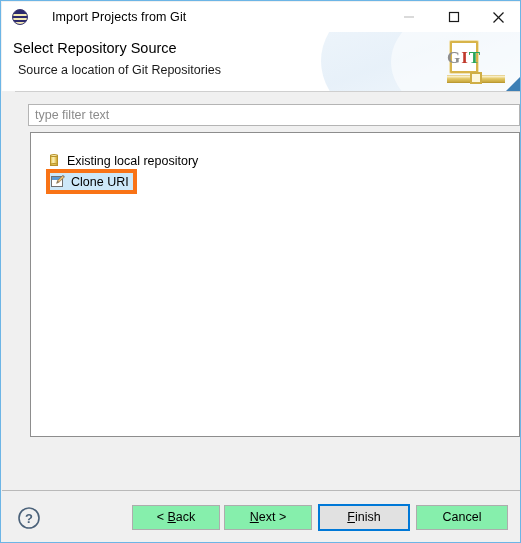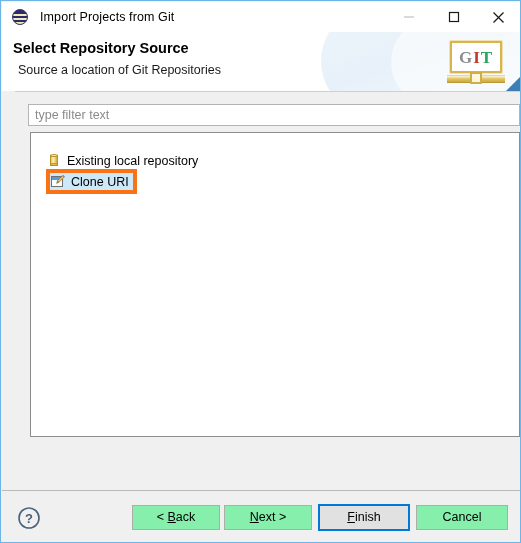--- a/index.html
+++ b/index.html
@@ -58,21 +58,21 @@
   }
   .eclipse-logo::after {
     content: "";
     position: absolute;
     left: 0; right: 0;
     top: 12px;
     height: 2px;
     background: #f3e9b5;
   }
   .title-text {
-    margin-left: 12px;
+    margin-left: 24px;
     font-size: 12.5px;
     color: #000000;
     letter-spacing: .1px;
     white-space: nowrap;
   }
   .win-controls {
     position: absolute;
     right: 0; top: 0;
     height: 30px;
     display: flex;
@@ -109,41 +109,41 @@
     right: -40px; top: -30px;
     width: 170px; height: 120px;
     border-radius: 50%;
     background: #ffffff;
     opacity: .55;
   }
   .header-title {
     position: absolute;
     left: 11px; top: 8px;
     font-size: 14.5px;
-    font-weight: bold;
+    font-weight: normal;
     color: #000000;
     white-space: nowrap;
   }
   .header-subtitle {
     position: absolute;
     left: 16px; top: 31px;
     font-size: 12.5px;
     color: #1a1a1a;
     white-space: nowrap;
   }
   
   .git-banner {
     position: absolute;
     left: 445px; top: 9px;
     width: 62px; height: 48px;
   }
   .git-plate {
     position: absolute;
     left: 3px; top: 0px;
-    width: 52px; height: 32px;
+    width: 28px; height: 32px;
     box-sizing: border-box;
     border: 2px solid #d8b44a;
     background: #ffffff;
     border-radius: 1px;
     display: flex;
     align-items: center;
     justify-content: center;
     box-shadow: 0 0 0 1px #f0e2b4;
   }
   .git-letters {

